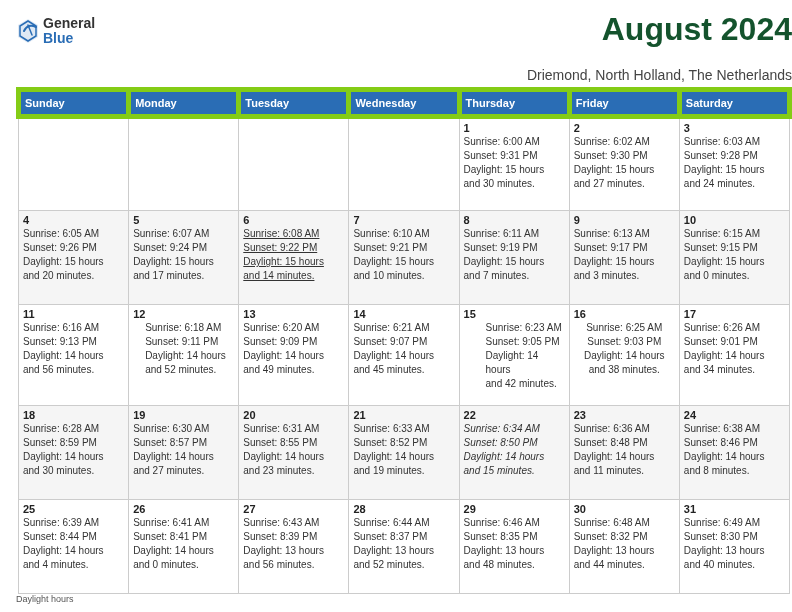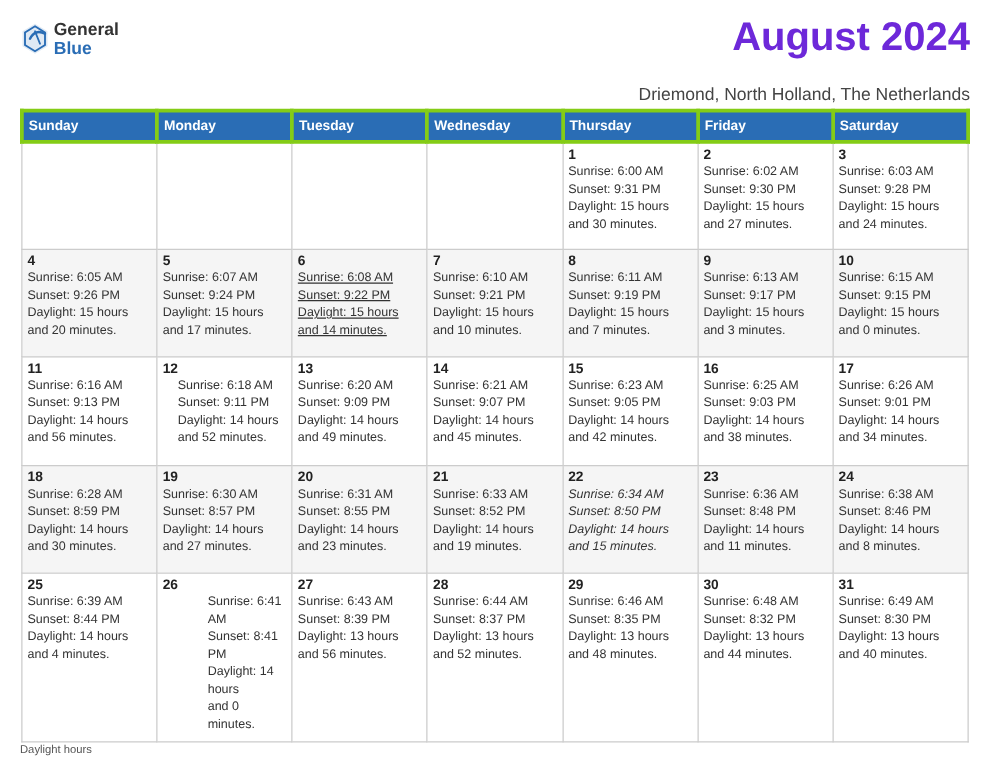--- a/index.html
+++ b/index.html
@@ -6,21 +6,21 @@
     body {
       font-family: Arial, sans-serif;
       background: #fff;
       width: 792px;
       height: 612px;
       overflow: hidden;
     }
     .page {
       width: 792px;
       height: 612px;
-      padding: 12px 16px 8px 16px;
+      padding: 12px 0 8px 16px;
       display: flex;
       flex-direction: column;
       border-radius: 20px;
     }
     .header-row {
       display: flex;
       align-items: flex-start;
       justify-content: space-between;
       margin-bottom: 4px;
     }
@@ -48,42 +48,42 @@
       width: 24px;
       height: 28px;
       margin-right: 3px;
     }
     .title-block {
       text-align: right;
     }
     .main-title {
       font-size: 32px;
       font-weight: bold;
-      color: #6d28d9;
+      color: #14532d;
       line-height: 1.1;
     }
     .subtitle {
       font-size: 14px;
       color: #444;
       margin-top: 20px;
     }
     .calendar {
       width: 100%;
       border-collapse: collapse;
       flex: 1;
       font-size: 9.5px;
     }
     .calendar thead tr th {
       background: #2a6db5;
       color: #fff;
       font-weight: bold;
       font-size: 11px;
       padding: 5px 4px;
       text-align: left;
-      border: 3px solid #84cc16;
+      border: 5px solid #84cc16;
     }
     .calendar tbody tr td {
       border: 1px solid #ccc;
       vertical-align: top;
       padding: 3px 4px;
       width: calc(100% / 7);
       background: #fff;
       height: 84px;
     }
     .calendar tbody tr:nth-child(even) td {
@@ -249,28 +249,28 @@
           </td>
           <td>
             <span class="day-num">14</span>
             <div class="day-info" style="white-space: pre-line;">Sunrise: 6:21 AM
 Sunset: 9:07 PM
 Daylight: 14 hours
 and 45 minutes.</div>
           </td>
           <td>
             <span class="day-num">15</span>
-            <div class="day-info" style="white-space: pre-line;">Sunrise: 6:23 AM
+            <div class="day-info" style="white-space: pre-line; margin-left: 22px;">Sunrise: 6:23 AM
 Sunset: 9:05 PM
 Daylight: 14 hours
 and 42 minutes.</div>
           </td>
           <td>
             <span class="day-num">16</span>
-            <div class="day-info" style="white-space: pre-line;">Sunrise: 6:25 AM
+            <div class="day-info" style="white-space: pre-line; text-align: center;">Sunrise: 6:25 AM
 Sunset: 9:03 PM
 Daylight: 14 hours
 and 38 minutes.</div>
           </td>
           <td>
             <span class="day-num">17</span>
             <div class="day-info" style="white-space: pre-line;">Sunrise: 6:26 AM
 Sunset: 9:01 PM
 Daylight: 14 hours
 and 34 minutes.</div>
@@ -330,21 +330,21 @@
         <tr>
           <td>
             <span class="day-num">25</span>
             <div class="day-info" style="white-space: pre-line;">Sunrise: 6:39 AM
 Sunset: 8:44 PM
 Daylight: 14 hours
 and 4 minutes.</div>
           </td>
           <td>
             <span class="day-num">26</span>
-            <div class="day-info" style="white-space: pre-line; margin-left: 36px;">Sunrise: 6:41 AM
+            <div class="day-info" style="white-space: pre-line;">Sunrise: 6:41 AM
 Sunset: 8:41 PM
 Daylight: 14 hours
 and 0 minutes.</div>
           </td>
           <td>
             <span class="day-num">27</span>
             <div class="day-info" style="white-space: pre-line;">Sunrise: 6:43 AM
 Sunset: 8:39 PM
 Daylight: 13 hours
 and 56 minutes.</div>

